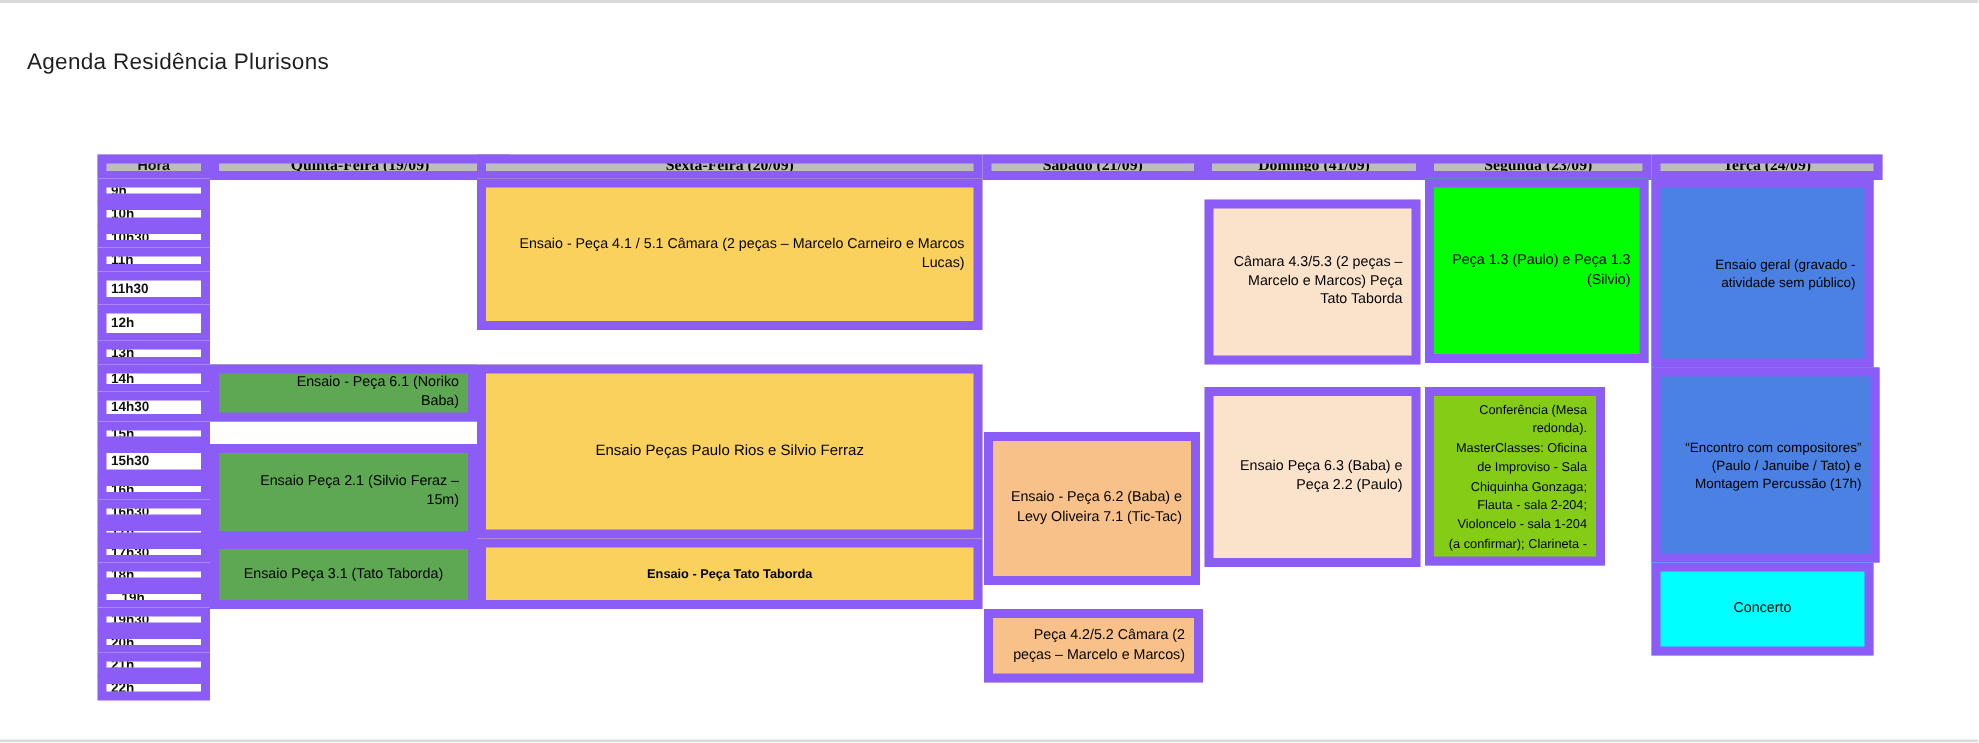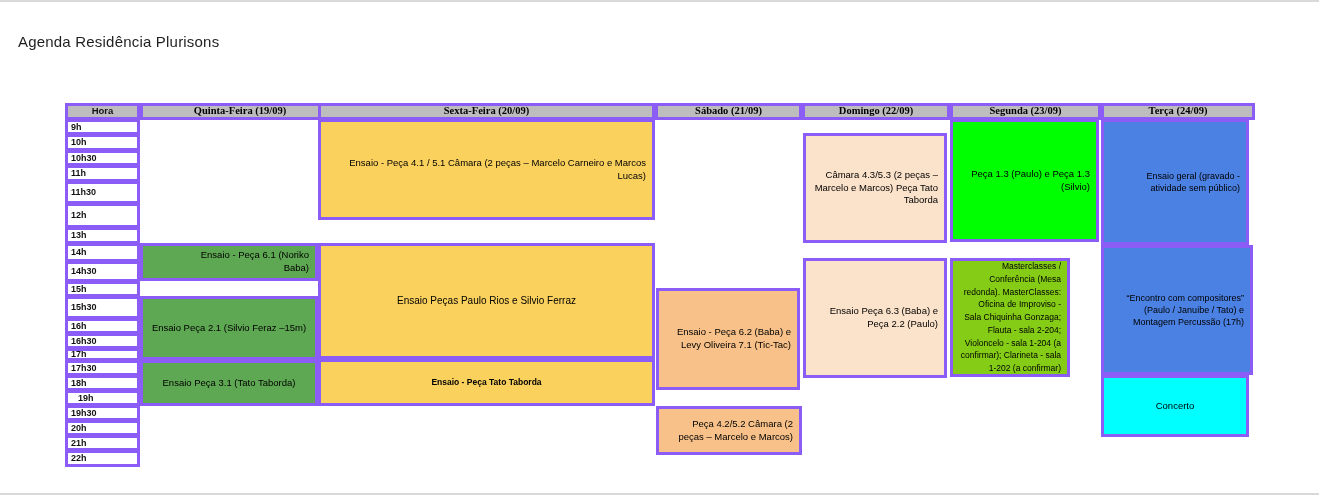--- a/index.html
+++ b/index.html
@@ -8,21 +8,21 @@
     font-family:"Liberation Sans","DejaVu Sans",sans-serif;color:#111;
   }
   .edge{position:absolute;left:0;width:100%;height:2px;background:#d9d9d9;}
   .edge.top{top:0;}
   .edge.bottom{bottom:0;}
   .title{
     position:absolute;left:18px;top:33px;font-size:15px;font-weight:400;color:#1f1f1f;
     letter-spacing:0.2px;
   }
   .cell{
-    position:absolute;box-sizing:border-box;border:3px solid #8b5cf6;
+    position:absolute;box-sizing:border-box;border:6px solid #8b5cf6;
     display:flex;align-items:center;justify-content:center;text-align:center;
     overflow:hidden;line-height:1.35;
   }
   .day-header{
     font-family:"Liberation Serif","DejaVu Serif",serif;
     font-weight:700;font-size:10.5px;color:#000;
   }
   .hora-header{font-weight:700;font-size:9.5px;}
   .hour-cell{
     background:#fff;justify-content:flex-start;text-align:center;
@@ -36,21 +36,21 @@
 
 <div class="stage">
   <div class="edge top"></div>
   <div class="edge bottom"></div>
   <div class="title">Agenda Residência Plurisons</div>
   <div id="schedule">
       <div class="cell hora-header" style="left: 65px; top: 103px; width: 75px; height: 17px; background: rgb(189, 189, 189);">Hora</div>
       <div class="cell day-header" style="left: 140px; top: 103px; width: 200px; height: 17px; background: rgb(189, 189, 189);">Quinta-Feira (19/09)</div>
       <div class="cell day-header" style="left: 318px; top: 103px; width: 337px; height: 17px; background: rgb(189, 189, 189);">Sexta-Feira (20/09)</div>
       <div class="cell day-header" style="left: 655px; top: 103px; width: 147px; height: 17px; background: rgb(189, 189, 189);">Sábado (21/09)</div>
-      <div class="cell day-header" style="left: 802px; top: 103px; width: 148px; height: 17px; background: rgb(189, 189, 189);">Domingo (22/09)</div>
+      <div class="cell day-header" style="left: 802px; top: 103px; width: 148px; height: 17px; background: rgb(189, 189, 189);">Domingo (41/09)</div>
       <div class="cell day-header" style="left: 950px; top: 103px; width: 151px; height: 17px; background: rgb(189, 189, 189);">Segunda (23/09)</div>
       <div class="cell day-header" style="left: 1101px; top: 103px; width: 154px; height: 17px; background: rgb(189, 189, 189);">Terça (24/09)</div>
       <div class="cell hour-cell" style="left: 65px; top: 119px; width: 75px; height: 16px;">9h</div>
       <div class="cell hour-cell" style="left: 65px; top: 134px; width: 75px; height: 17px;">10h</div>
       <div class="cell hour-cell" style="left: 65px; top: 150px; width: 75px; height: 16px;">10h30</div>
       <div class="cell hour-cell" style="left: 65px; top: 165px; width: 75px; height: 17px;">11h</div>
       <div class="cell hour-cell" style="left: 65px; top: 181px; width: 75px; height: 23px;">11h30</div>
       <div class="cell hour-cell" style="left: 65px; top: 203px; width: 75px; height: 25px;">12h</div>
       <div class="cell hour-cell" style="left: 65px; top: 227px; width: 75px; height: 17px;">13h</div>
       <div class="cell hour-cell" style="left: 65px; top: 243px; width: 75px; height: 19px;">14h</div>

